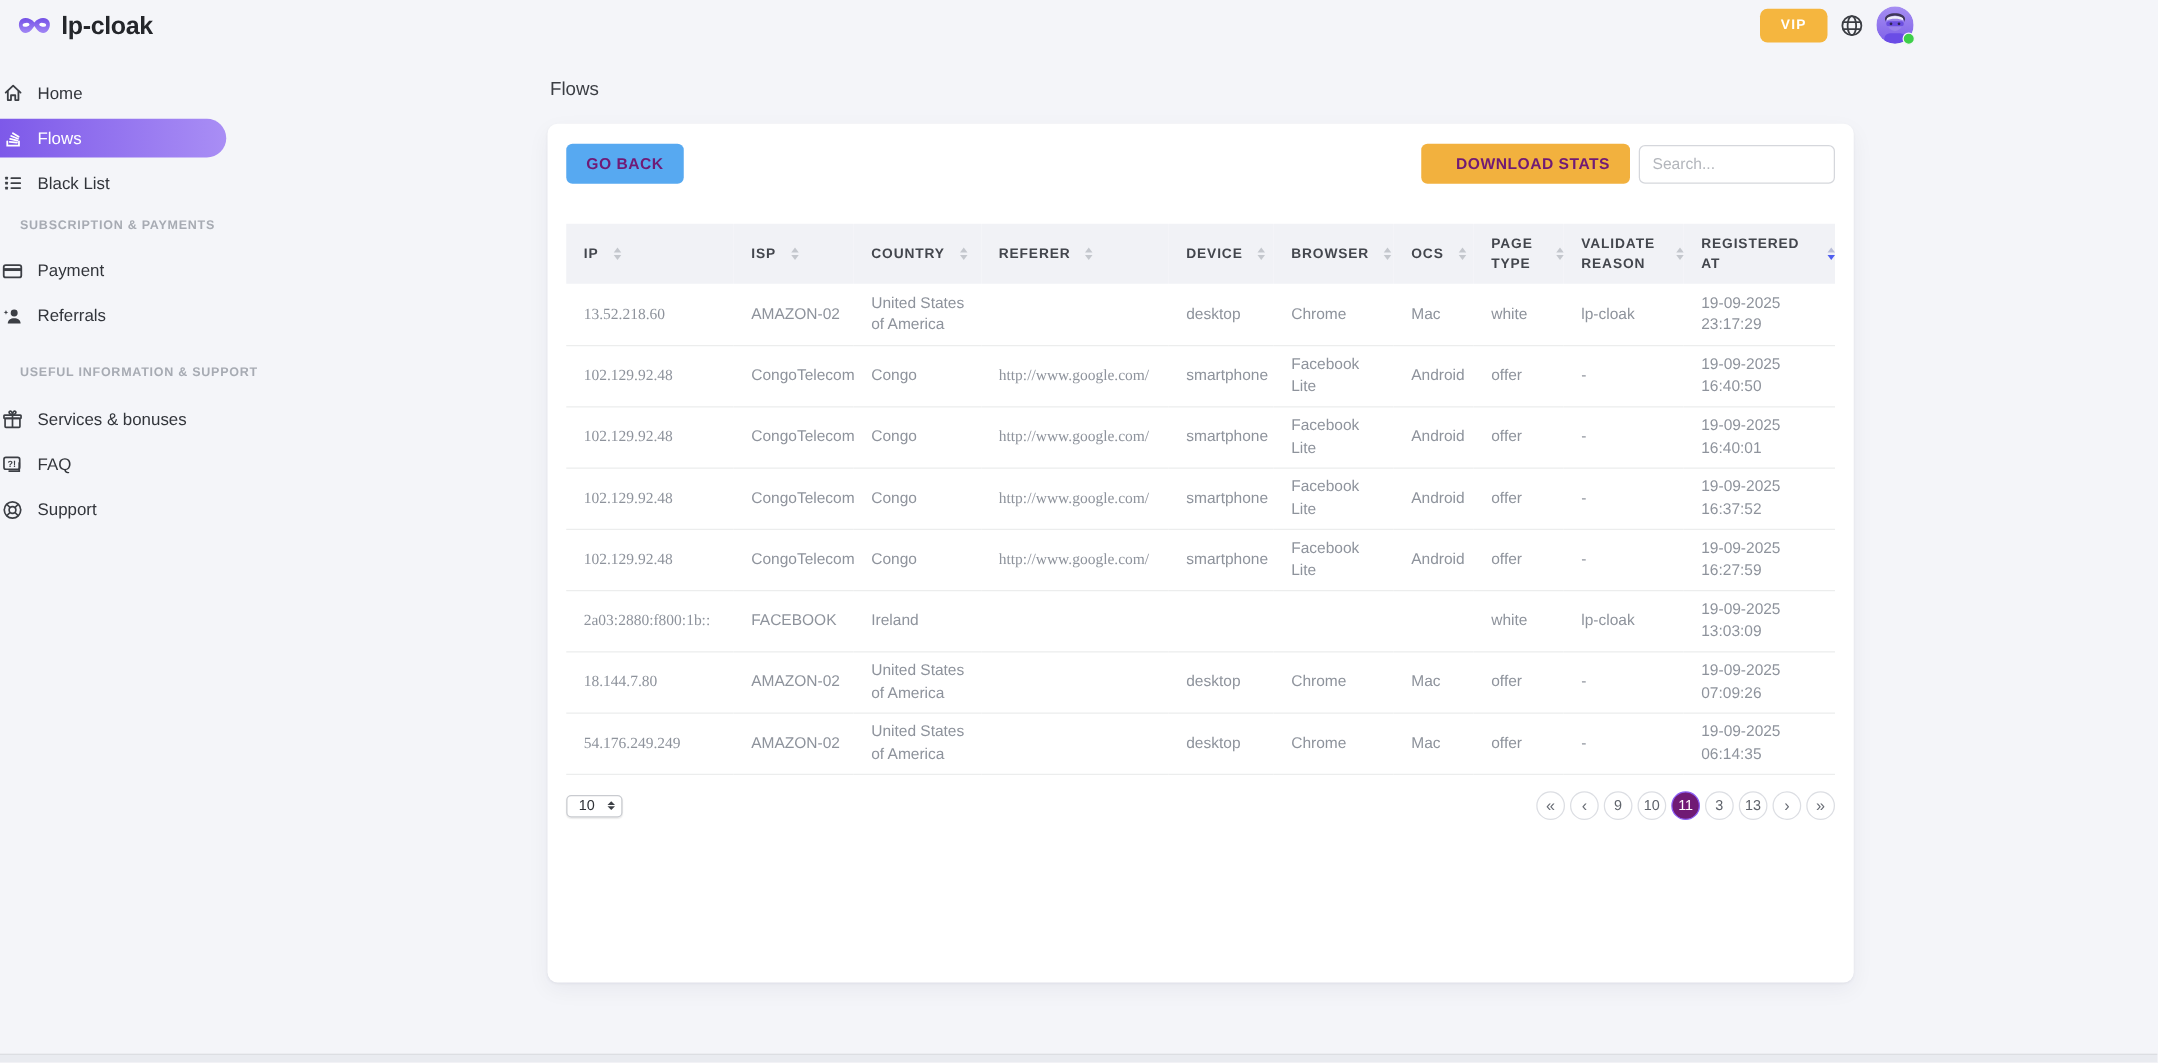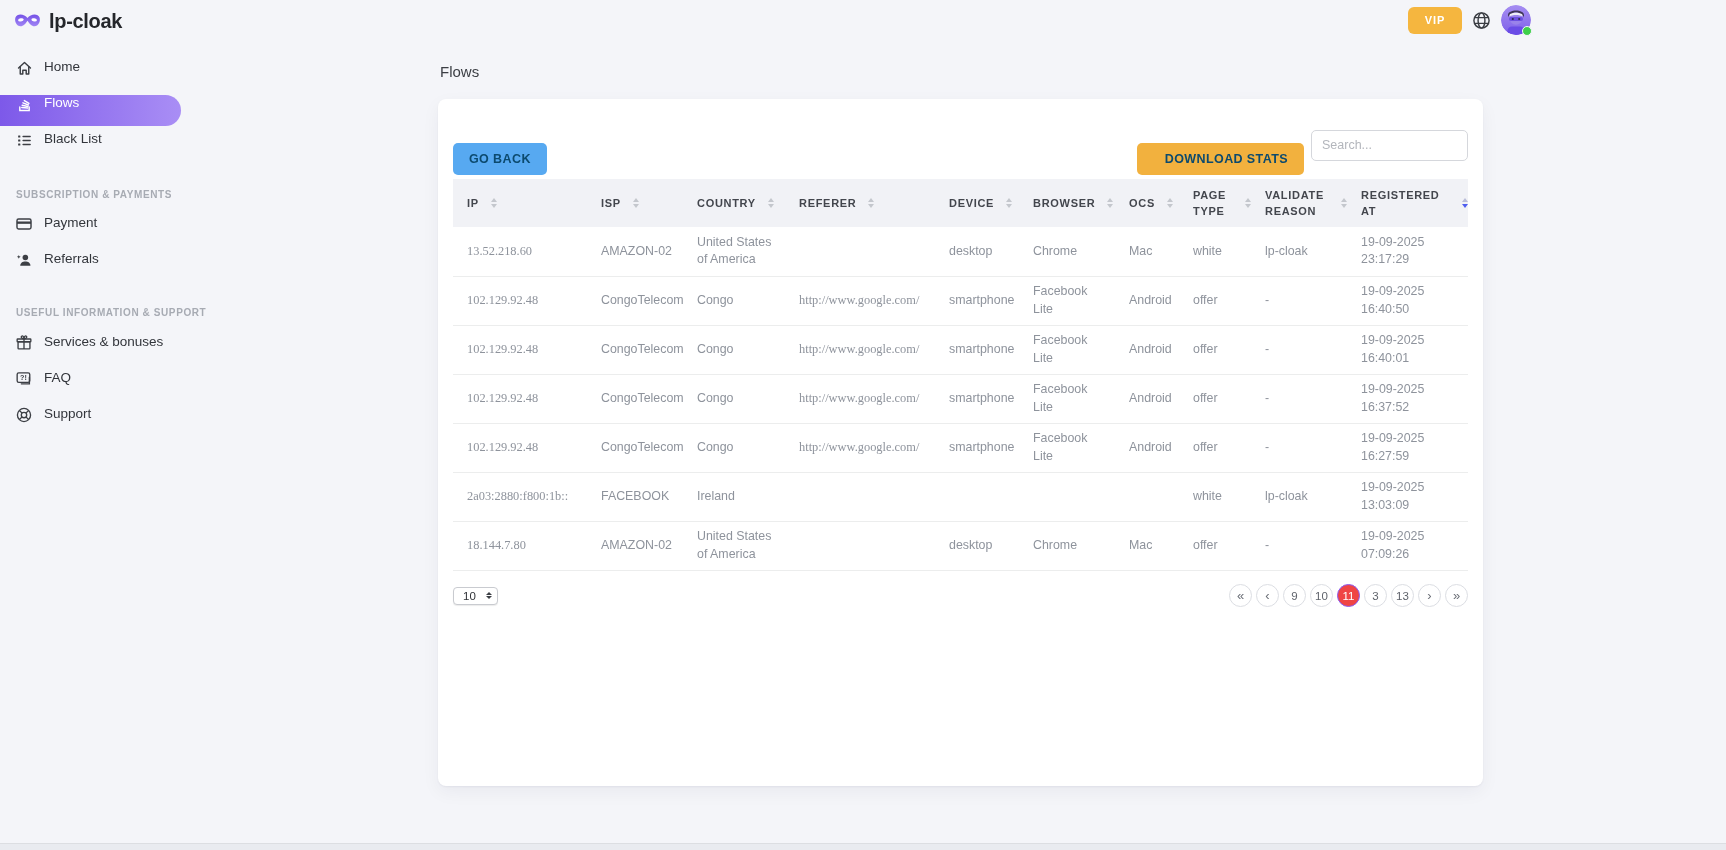--- a/index.html
+++ b/index.html
@@ -11,36 +11,36 @@
     overflow: hidden;
     color: #32353b;
   }
 
   
   .sidebar { position:absolute; left:0; top:0; width:181px; }
   .logo-row { display:flex; align-items:center; gap:8px; padding:10px 0 0 14px; }
   .logo-text { font-size:20px; font-weight:800; color:#24262b; letter-spacing:-0.3px; }
   .nav { margin-top:26px; display:flex; flex-direction:column; }
   .nav-item {
-    height:31px; display:flex; align-items:flex-start; gap:11px;
-    padding-left:15px; font-size:13.5px; color:#32353b;
+    height:31px; display:flex; align-items:center; gap:11px;
+    padding-left:1px; font-size:13.5px; color:#32353b;
     margin-bottom:5px; cursor:pointer; white-space:nowrap;
   }
   .nav-item .ico { width:18px; height:18px; display:flex; align-items:center; justify-content:center; color:#3c3f45; }
   .nav-item.active {
     background: linear-gradient(90deg,#7d59e9,#a98ef5);
     color:#fff; border-radius:0 16px 16px 0; width:181px;
   }
   .nav-item.active .ico { color:#fff; }
   .section-label {
     display:flex; align-items:center; font-size:10px; font-weight:700;
     letter-spacing:.6px; color:#a7abb3; padding-left:16px; white-space:nowrap;
   }
   .section-label .line { flex:1; height:1px; background:#e3e5ea; margin:0 6px 0 8px; }
-  .sec1 { margin:22px 0 15px;text-align:center; }
+  .sec1 { margin:8px 0 15px;text-align:center; }
   .sec2 { margin:20px 0 16px; }
 
   
   .topbar { position:absolute; top:5px; left:1363px; display:flex; align-items:center; gap:10px;padding-left:45px; }
   .vip-btn {
     width:54px; height:27px; background:#f5b63f; border:none; border-radius:6px;
     color:#fff; font-family:inherit; font-size:11px; font-weight:700; letter-spacing:1px;
     display:flex; align-items:center; justify-content:center; cursor:pointer;
   }
   .globe-btn { background:none; border:none; cursor:pointer; display:flex; padding:0; color:#3a3d43; }
@@ -53,23 +53,23 @@
 
   
   .content { position:absolute; left:438px; top:55px; width:1045px; }
   .page-title { font-size:15px; font-weight:500; color:#3b3e44; padding:8px 0 19px 2px; }
   .card {
     background:#fff; border-radius:8px; height:687px; padding:16px 15px 0;
     box-shadow:0 1px 2px rgba(25,25,50,.05), 0 6px 18px rgba(25,25,50,.05);
   }
   .toolbar { display:flex; align-items:flex-start; height:64px; }
   .btn {
-    height:32px; border:none; border-radius:5px; color:#0c4a6e; cursor:pointer;
+    height:32px; border:none; border-radius:5px; color:#701a75; cursor:pointer;
     font-family:inherit; font-size:12.5px; font-weight:700; letter-spacing:.4px;
-    padding:0 16px; display:flex; align-items:center; justify-content:center;margin-top:28px;
+    padding:0 16px; display:flex; align-items:center; justify-content:center;
   }
   .btn-blue { background:#57a9f1; }
   .btn-amber { background:#f2b13e;padding-left:28px; }
   .toolbar-right { margin-left:auto; display:flex; align-items:center; gap:7px; }
   .search-input {
     width:157px; height:31px; border:1px solid #d5d7dc; border-radius:5px;
     padding:0 10px; font-family:inherit; font-size:12.5px; color:#4a4d53; background:#fff; outline:none;
   }
   .search-input::placeholder { color:#b3b6bc; }
 
@@ -106,21 +106,21 @@
   .stepper i { display:block; width:0; height:0; border-left:3px solid transparent; border-right:3px solid transparent; }
   .stepper .up { border-bottom:3.5px solid #3c3f45; }
   .stepper .down { border-top:3.5px solid #3c3f45; }
   .pager { margin-left:auto; display:flex; gap:4px; }
   .page-btn {
     width:23px; height:23px; border-radius:50%; border:1px solid #dcdee3; background:#fff;
     color:#5f636b; font-family:inherit; font-size:11.5px;
     display:flex; align-items:center; justify-content:center; cursor:pointer; padding:0;
   }
   .page-btn.nav-glyph { font-size:13px; color:#6a6e76; }
-  .page-btn.active { background:#ef4444; border-color:#8a5cf5; color:#fff; }
+  .page-btn.active { background:#701a75; border-color:#8a5cf5; color:#fff; }
 
   .bottom-strip {
     position:absolute; left:0; bottom:0; width:1726px; height:7px;
     background:#e9ebf0; border-top:1px solid #dcdee2;
   }
 </style>
 </head>
 <body>
 
 <aside class="sidebar">
@@ -479,20 +479,32 @@
             <td>AMAZON-02</td>
             <td>United States of America</td>
             <td></td>
             <td>desktop</td>
             <td>Chrome</td>
             <td>Mac</td>
             <td>offer</td>
             <td>-</td>
             <td>19-09-2025 07:09:26</td>
           </tr>
+          <tr>
+            <td>54.176.249.249</td>
+            <td>AMAZON-02</td>
+            <td>United States of America</td>
+            <td></td>
+            <td>desktop</td>
+            <td>Chrome</td>
+            <td>Mac</td>
+            <td>offer</td>
+            <td>-</td>
+            <td>19-09-2025 06:14:35</td>
+          </tr>
         </tbody>
     </table>
 
     <div class="table-footer">
       <div class="pagesize">
         <span>10</span>
         <span class="stepper">
             <i class="up"></i>
             <i class="down"></i>
           </span>

